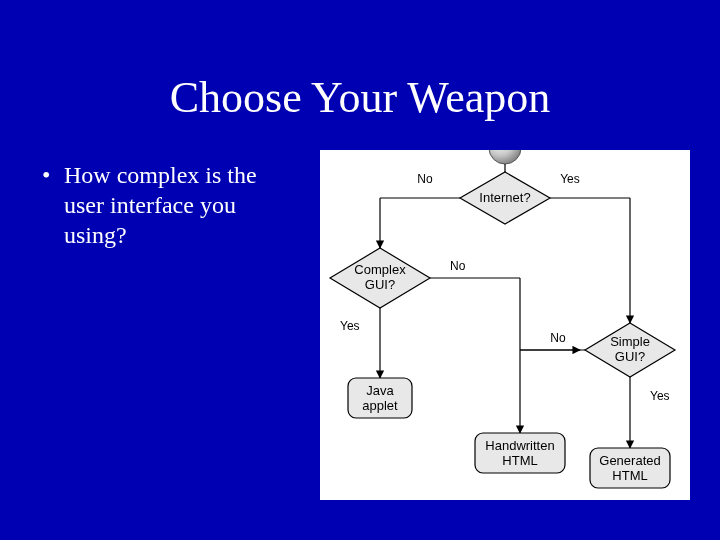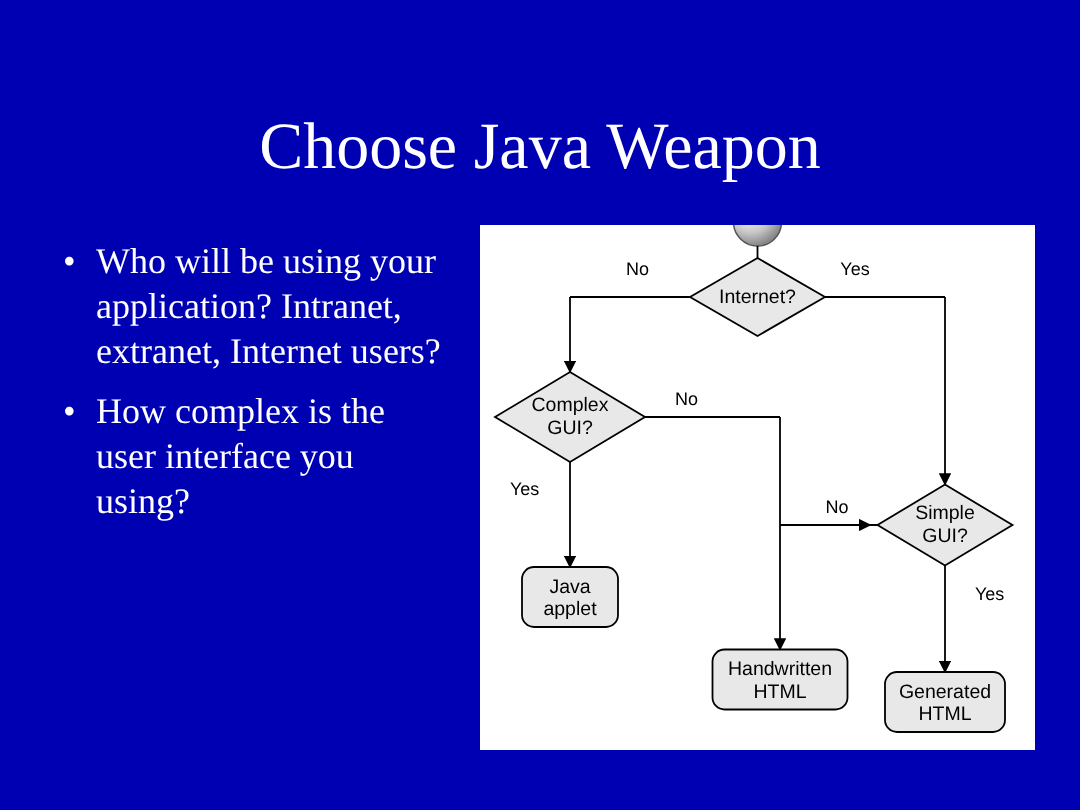--- a/index.html
+++ b/index.html
@@ -71,25 +71,24 @@
     font-family: Arial, Helvetica, sans-serif;
     font-size: 12px;
     fill: #000;
   }
 </style>
 </head>
 <body>
 
 <div class="slide">
 
-  <div class="title">Choose Java Weapon</div>
+  <div class="title">Choose Your Weapon</div>
 
   <div class="bullets">
     <ul>
-      <li>Who will be using your application? Intranet, extranet, Internet users?</li>
       <li>How complex is the user interface you using?</li>
     </ul>
   </div>
 
   <div class="diagram">
     <svg width="370" height="350" viewBox="0 0 370 350">
       <defs>
         <marker id="arrow" viewBox="0 0 10 10" refX="9" refY="5" markerWidth="7" markerHeight="7" orient="auto-start-reverse">
           <path d="M 0 0 L 10 5 L 0 10 z" fill="#000"></path>
         </marker>

